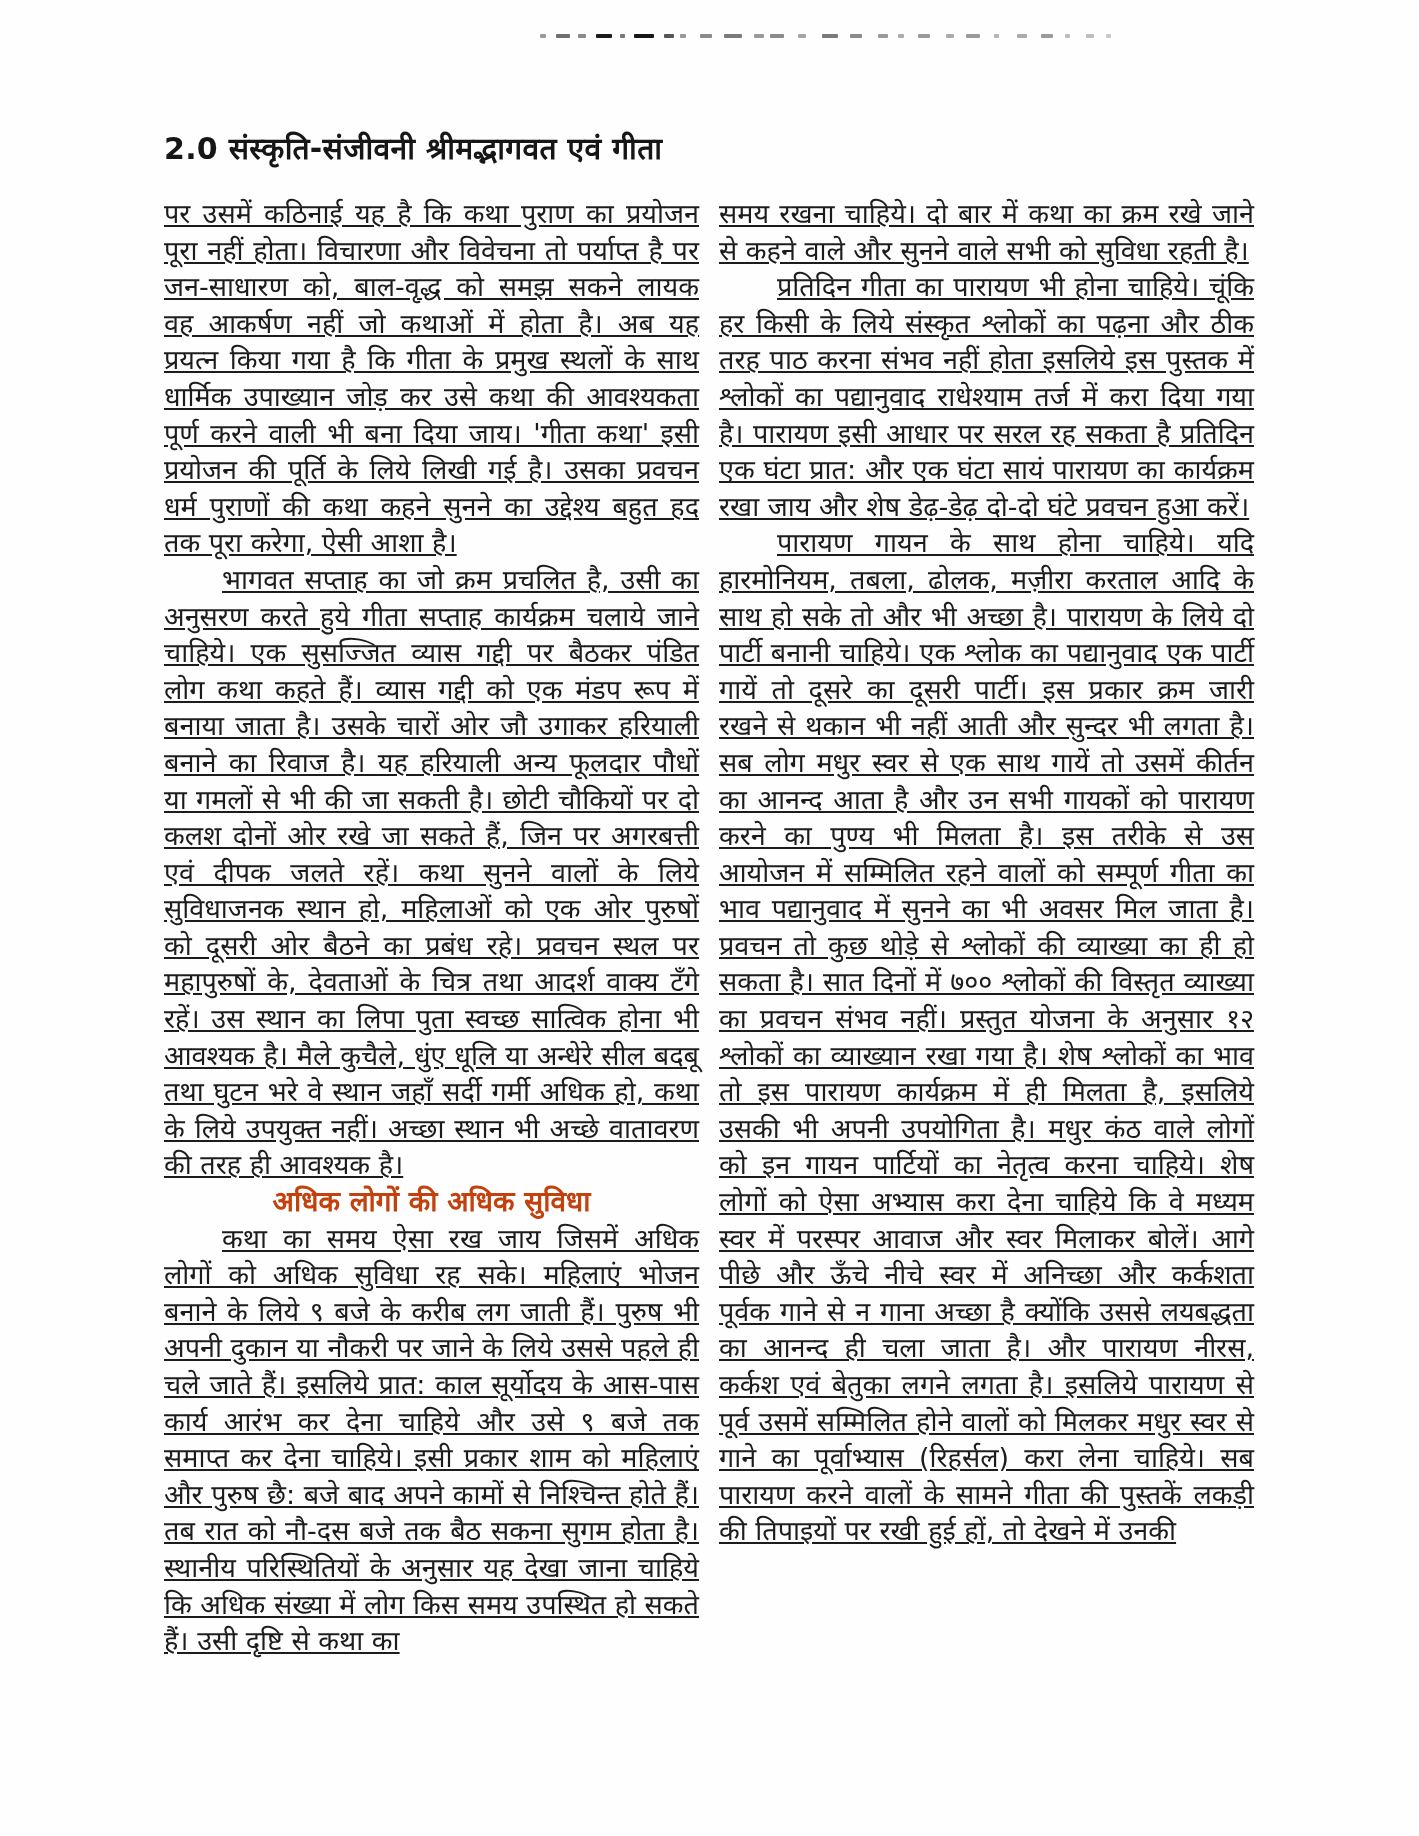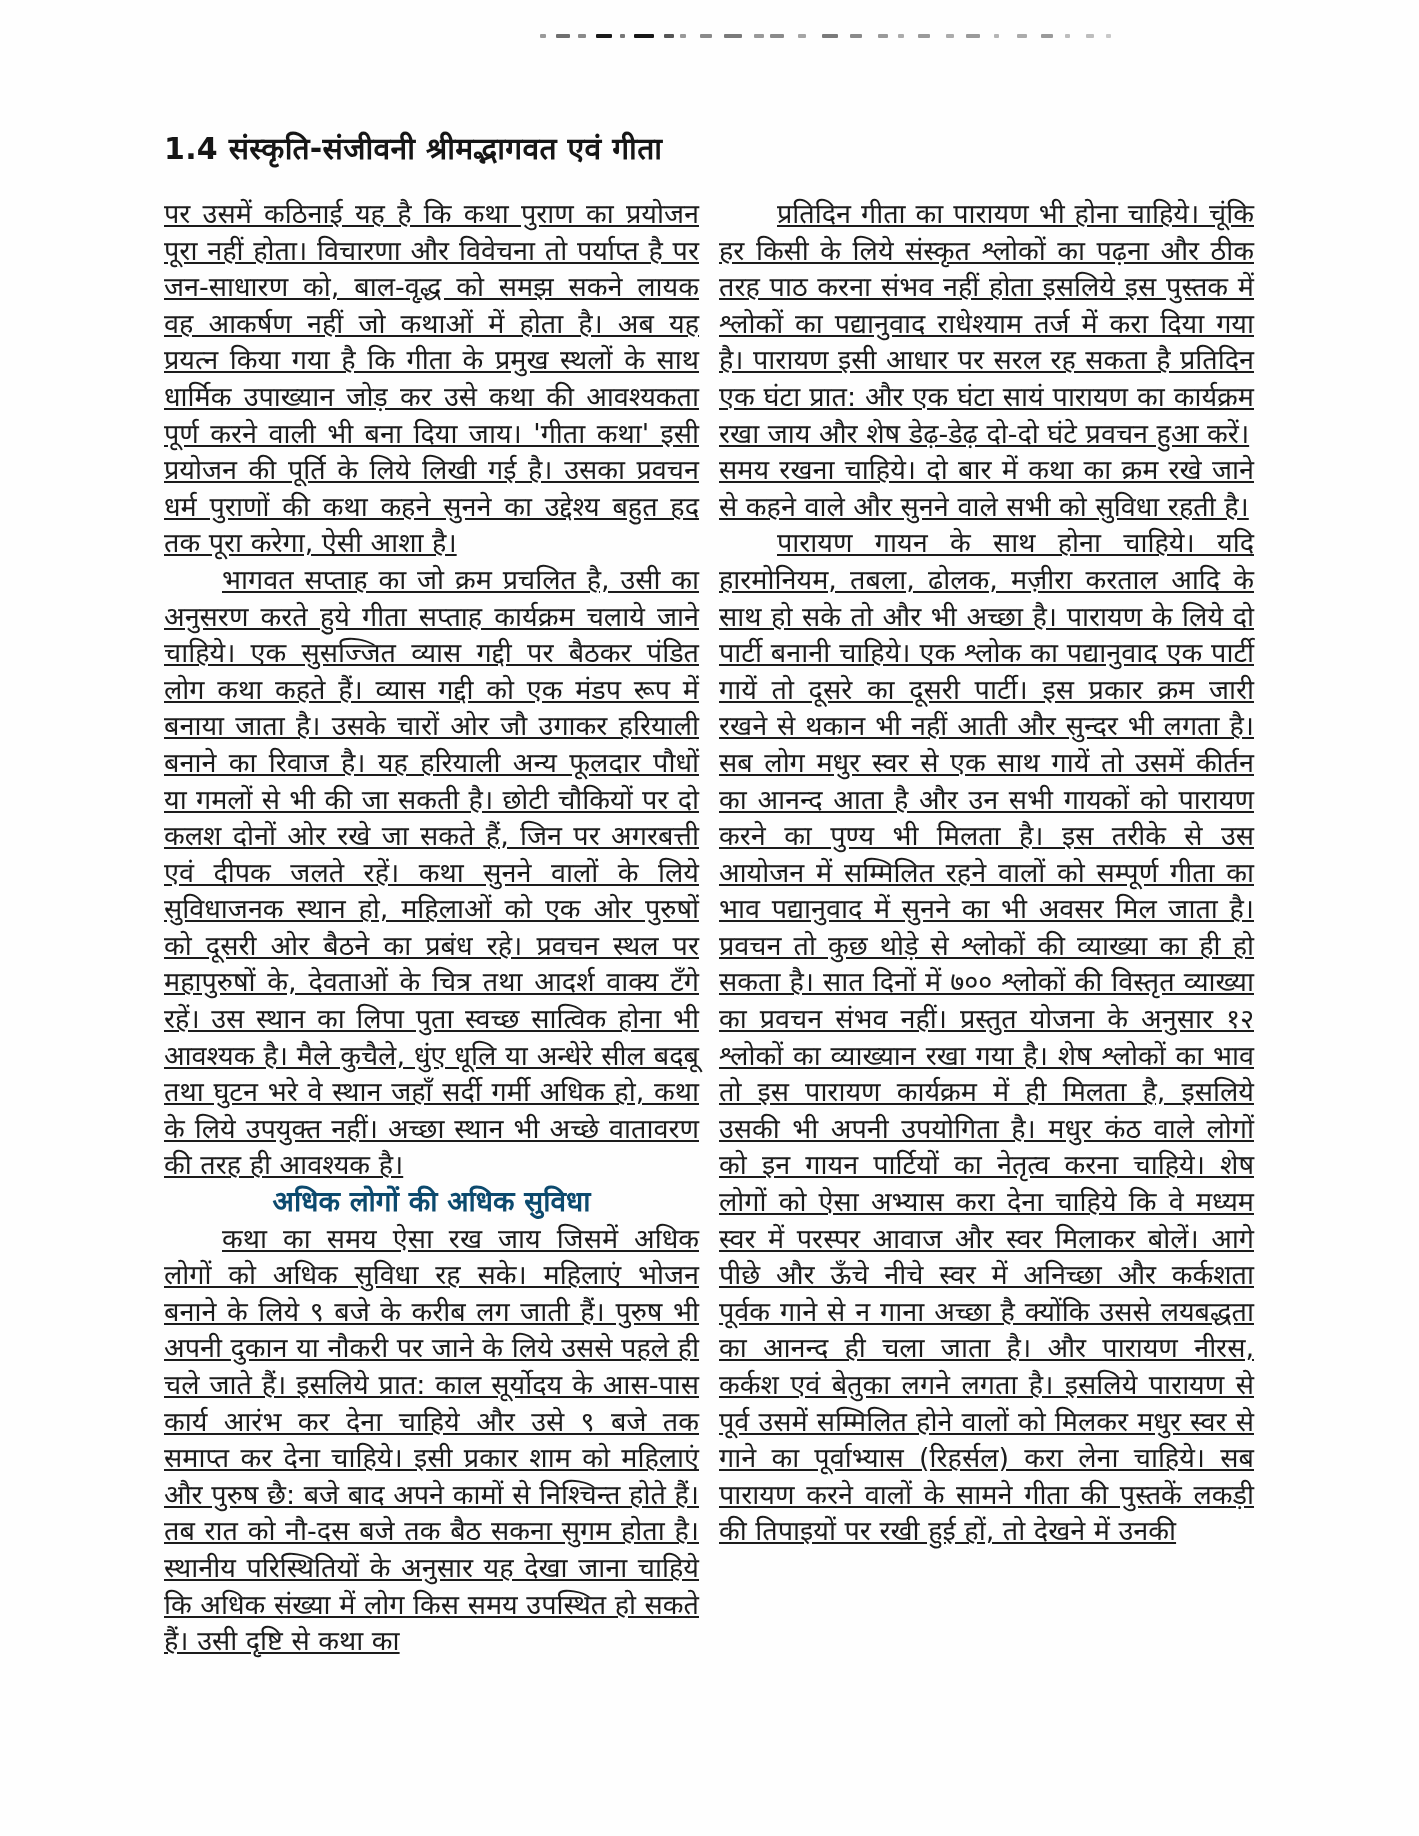--- a/index.html
+++ b/index.html
@@ -65,39 +65,39 @@
     text-indent: 0;
     text-decoration: underline;
   }
   .para.indent {
     text-indent: 58px;
   }
   .col-heading {
     font-weight: bold;
     text-align: center;
     font-size: 28px;
-    color: #0c4a6e;
+    color: #c2410c;
   }
 </style>
 </head>
 <body>
 
 <div class="page">
 
   <div class="scan-dashes" id="scan-dashes"><span style="width: 6px; background: rgb(154, 154, 154); margin-right: 10px;"></span><span style="width: 14px; background: rgb(111, 111, 111); margin-right: 8px;"></span><span style="width: 8px; background: rgb(138, 138, 138); margin-right: 10px;"></span><span style="width: 16px; background: rgb(26, 26, 26); margin-right: 8px;"></span><span style="width: 5px; background: rgb(119, 119, 119); margin-right: 9px;"></span><span style="width: 20px; background: rgb(22, 22, 22); margin-right: 10px;"></span><span style="width: 10px; background: rgb(85, 85, 85); margin-right: 6px;"></span><span style="width: 6px; background: rgb(153, 153, 153); margin-right: 14px;"></span><span style="width: 12px; background: rgb(138, 138, 138); margin-right: 12px;"></span><span style="width: 18px; background: rgb(122, 122, 122); margin-right: 12px;"></span><span style="width: 10px; background: rgb(153, 153, 153); margin-right: 6px;"></span><span style="width: 14px; background: rgb(138, 138, 138); margin-right: 14px;"></span><span style="width: 8px; background: rgb(165, 165, 165); margin-right: 16px;"></span><span style="width: 16px; background: rgb(122, 122, 122); margin-right: 12px;"></span><span style="width: 12px; background: rgb(138, 138, 138); margin-right: 16px;"></span><span style="width: 10px; background: rgb(154, 154, 154); margin-right: 10px;"></span><span style="width: 6px; background: rgb(171, 171, 171); margin-right: 14px;"></span><span style="width: 12px; background: rgb(154, 154, 154); margin-right: 16px;"></span><span style="width: 8px; background: rgb(171, 171, 171); margin-right: 12px;"></span><span style="width: 14px; background: rgb(154, 154, 154); margin-right: 14px;"></span><span style="width: 5px; background: rgb(181, 181, 181); margin-right: 18px;"></span><span style="width: 10px; background: rgb(171, 171, 171); margin-right: 14px;"></span><span style="width: 12px; background: rgb(154, 154, 154); margin-right: 12px;"></span><span style="width: 5px; background: rgb(189, 189, 189); margin-right: 16px;"></span><span style="width: 8px; background: rgb(189, 189, 189); margin-right: 12px;"></span><span style="width: 5px; background: rgb(201, 201, 201); margin-right: 0px;"></span></div>
 
-  <div class="running-header">1.4 संस्कृति-संजीवनी श्रीमद्भागवत एवं गीता</div>
+  <div class="running-header">2.0 संस्कृति-संजीवनी श्रीमद्भागवत एवं गीता</div>
 
   <div class="columns">
     <div class="column" id="col-left">
         <div class="para">पर उसमें कठिनाई यह है कि कथा पुराण का प्रयोजन पूरा नहीं होता। विचारणा और विवेचना तो पर्याप्त है पर जन-साधारण को, बाल-वृद्ध को समझ सकने लायक वह आकर्षण नहीं जो कथाओं में होता है। अब यह प्रयत्न किया गया है कि गीता के प्रमुख स्थलों के साथ धार्मिक उपाख्यान जोड़ कर उसे कथा की आवश्यकता पूर्ण करने वाली भी बना दिया जाय। 'गीता कथा' इसी प्रयोजन की पूर्ति के लिये लिखी गई है। उसका प्रवचन धर्म पुराणों की कथा कहने सुनने का उद्देश्य बहुत हद तक पूरा करेगा, ऐसी आशा है।</div>
         <div class="para indent">भागवत सप्ताह का जो क्रम प्रचलित है, उसी का अनुसरण करते हुये गीता सप्ताह कार्यक्रम चलाये जाने चाहिये। एक सुसज्जित व्यास गद्दी पर बैठकर पंडित लोग कथा कहते हैं। व्यास गद्दी को एक मंडप रूप में बनाया जाता है। उसके चारों ओर जौ उगाकर हरियाली बनाने का रिवाज है। यह हरियाली अन्य फूलदार पौधों या गमलों से भी की जा सकती है। छोटी चौकियों पर दो कलश दोनों ओर रखे जा सकते हैं, जिन पर अगरबत्ती एवं दीपक जलते रहें। कथा सुनने वालों के लिये सुविधाजनक स्थान हो, महिलाओं को एक ओर पुरुषों को दूसरी ओर बैठने का प्रबंध रहे। प्रवचन स्थल पर महापुरुषों के, देवताओं के चित्र तथा आदर्श वाक्य टँगे रहें। उस स्थान का लिपा पुता स्वच्छ सात्विक होना भी आवश्यक है। मैले कुचैले, धुंए धूलि या अन्धेरे सील बदबू तथा घुटन भरे वे स्थान जहाँ सर्दी गर्मी अधिक हो, कथा के लिये उपयुक्त नहीं। अच्छा स्थान भी अच्छे वातावरण की तरह ही आवश्यक है।</div>
         <div class="col-heading">अधिक लोगों की अधिक सुविधा</div>
         <div class="para indent">कथा का समय ऐसा रख जाय जिसमें अधिक लोगों को अधिक सुविधा रह सके। महिलाएं भोजन बनाने के लिये ९ बजे के करीब लग जाती हैं। पुरुष भी अपनी दुकान या नौकरी पर जाने के लिये उससे पहले ही चले जाते हैं। इसलिये प्रात: काल सूर्योदय के आस-पास कार्य आरंभ कर देना चाहिये और उसे ९ बजे तक समाप्त कर देना चाहिये। इसी प्रकार शाम को महिलाएं और पुरुष छै: बजे बाद अपने कामों से निश्चिन्त होते हैं। तब रात को नौ-दस बजे तक बैठ सकना सुगम होता है। स्थानीय परिस्थितियों के अनुसार यह देखा जाना चाहिये कि अधिक संख्या में लोग किस समय उपस्थित हो सकते हैं। उसी दृष्टि से कथा का</div>
       </div>
     <div class="column" id="col-right">
+        <div class="para">समय रखना चाहिये। दो बार में कथा का क्रम रखे जाने से कहने वाले और सुनने वाले सभी को सुविधा रहती है।</div>
         <div class="para indent">प्रतिदिन गीता का पारायण भी होना चाहिये। चूंकि हर किसी के लिये संस्कृत श्लोकों का पढ़ना और ठीक तरह पाठ करना संभव नहीं होता इसलिये इस पुस्तक में श्लोकों का पद्यानुवाद राधेश्याम तर्ज में करा दिया गया है। पारायण इसी आधार पर सरल रह सकता है प्रतिदिन एक घंटा प्रात: और एक घंटा सायं पारायण का कार्यक्रम रखा जाय और शेष डेढ़-डेढ़ दो-दो घंटे प्रवचन हुआ करें।</div>
-        <div class="para">समय रखना चाहिये। दो बार में कथा का क्रम रखे जाने से कहने वाले और सुनने वाले सभी को सुविधा रहती है।</div>
         <div class="para indent">पारायण गायन के साथ होना चाहिये। यदि हारमोनियम, तबला, ढोलक, मज़ीरा करताल आदि के साथ हो सके तो और भी अच्छा है। पारायण के लिये दो पार्टी बनानी चाहिये। एक श्लोक का पद्यानुवाद एक पार्टी गायें तो दूसरे का दूसरी पार्टी। इस प्रकार क्रम जारी रखने से थकान भी नहीं आती और सुन्दर भी लगता है। सब लोग मधुर स्वर से एक साथ गायें तो उसमें कीर्तन का आनन्द आता है और उन सभी गायकों को पारायण करने का पुण्य भी मिलता है। इस तरीके से उस आयोजन में सम्मिलित रहने वालों को सम्पूर्ण गीता का भाव पद्यानुवाद में सुनने का भी अवसर मिल जाता है। प्रवचन तो कुछ थोड़े से श्लोकों की व्याख्या का ही हो सकता है। सात दिनों में ७०० श्लोकों की विस्तृत व्याख्या का प्रवचन संभव नहीं। प्रस्तुत योजना के अनुसार १२ श्लोकों का व्याख्यान रखा गया है। शेष श्लोकों का भाव तो इस पारायण कार्यक्रम में ही मिलता है, इसलिये उसकी भी अपनी उपयोगिता है। मधुर कंठ वाले लोगों को इन गायन पार्टियों का नेतृत्व करना चाहिये। शेष लोगों को ऐसा अभ्यास करा देना चाहिये कि वे मध्यम स्वर में परस्पर आवाज और स्वर मिलाकर बोलें। आगे पीछे और ऊँचे नीचे स्वर में अनिच्छा और कर्कशता पूर्वक गाने से न गाना अच्छा है क्योंकि उससे लयबद्धता का आनन्द ही चला जाता है। और पारायण नीरस, कर्कश एवं बेतुका लगने लगता है। इसलिये पारायण से पूर्व उसमें सम्मिलित होने वालों को मिलकर मधुर स्वर से गाने का पूर्वाभ्यास (रिहर्सल) करा लेना चाहिये। सब पारायण करने वालों के सामने गीता की पुस्तकें लकड़ी की तिपाइयों पर रखी हुई हों, तो देखने में उनकी</div>
       </div>
   </div>
 
 </div>
 
 </body></html>

